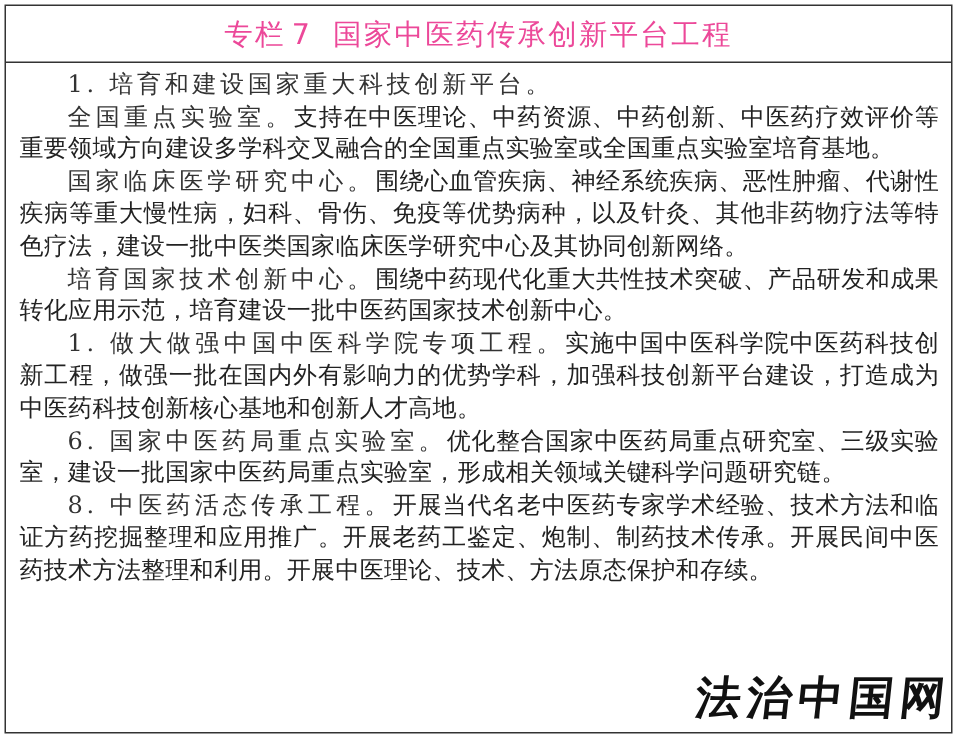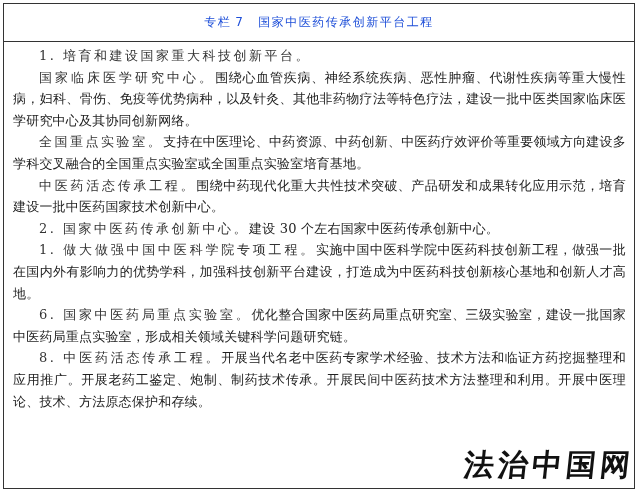--- a/index.html
+++ b/index.html
@@ -2,47 +2,46 @@
 <html><head>
 <meta charset="utf-8">
 <style>
   html, body { margin:0; padding:0; background:#ffffff; }
   body { width:640px; height:494px; position:relative; overflow:hidden;
          font-family: "DejaVu Serif", "Liberation Serif", serif; color:#222; }
   .box { position:absolute; left:3px; top:3px; width:632px; height:486px;
          border:1.5px solid #333; box-sizing:border-box; }
   .title-row { height:37px; border-bottom:1.5px solid #333; display:flex;
                align-items:center; justify-content:center; }
-  .title { font-family:"DejaVu Sans", "Liberation Sans", sans-serif; font-size:12px;
-           letter-spacing:1.5px; color:#1d4ed8; }
+  .title { font-family:"DejaVu Sans", "Liberation Sans", sans-serif; font-size:19px;
+           letter-spacing:1.5px; color:#ec4899; }
   .title .num { margin:0 14px 0 4px; }
   .content { padding:3px 8px 0 9px; }
-  .p { font-size:13px; line-height:21.6px; text-align:justify;
+  .p { font-size:16px; line-height:21.6px; text-align:justify;
        text-align-last:left; letter-spacing:0.2px; margin:0; }
   .p.indent { text-indent:2em; }
   .lead { letter-spacing:2.5px; color:#333; }
   .watermark { position:absolute; right:6px; bottom:8px; font-family:"DejaVu Sans", sans-serif;
                font-weight:bold; font-size:30px; letter-spacing:4px; color:#111;
                transform:skewX(-6deg); }
 </style>
 </head>
 <body>
 
 <div class="box">
   <div class="title-row">
     <div class="title">
       <span>专栏</span><span class="num">7</span><span>国家中医药传承创新平台工程</span>
     </div>
   </div>
   <div class="content">
     <p class="p indent"><span class="lead">1. 培育和建设国家重大科技创新平台。</span><span></span></p>
+    <p class="p indent"><span class="lead">全国重点实验室。</span><span>支持在中医理论、中药资源、中药创新、中医药疗效评价等重要领域方向建设多学科交叉融合的全国重点实验室或全国重点实验室培育基地。</span></p>
     <p class="p indent"><span class="lead">国家临床医学研究中心。</span><span>围绕心血管疾病、神经系统疾病、恶性肿瘤、代谢性疾病等重大慢性病，妇科、骨伤、免疫等优势病种，以及针灸、其他非药物疗法等特色疗法，建设一批中医类国家临床医学研究中心及其协同创新网络。</span></p>
-    <p class="p indent"><span class="lead">全国重点实验室。</span><span>支持在中医理论、中药资源、中药创新、中医药疗效评价等重要领域方向建设多学科交叉融合的全国重点实验室或全国重点实验室培育基地。</span></p>
-    <p class="p indent"><span class="lead">中医药活态传承工程。</span><span>围绕中药现代化重大共性技术突破、产品研发和成果转化应用示范，培育建设一批中医药国家技术创新中心。</span></p>
-    <p class="p indent"><span class="lead">2. 国家中医药传承创新中心。</span><span>建设 30 个左右国家中医药传承创新中心。</span></p>
+    <p class="p indent"><span class="lead">培育国家技术创新中心。</span><span>围绕中药现代化重大共性技术突破、产品研发和成果转化应用示范，培育建设一批中医药国家技术创新中心。</span></p>
     <p class="p indent"><span class="lead">1. 做大做强中国中医科学院专项工程。</span><span>实施中国中医科学院中医药科技创新工程，做强一批在国内外有影响力的优势学科，加强科技创新平台建设，打造成为中医药科技创新核心基地和创新人才高地。</span></p>
     <p class="p indent"><span class="lead">6. 国家中医药局重点实验室。</span><span>优化整合国家中医药局重点研究室、三级实验室，建设一批国家中医药局重点实验室，形成相关领域关键科学问题研究链。</span></p>
     <p class="p indent"><span class="lead">8. 中医药活态传承工程。</span><span>开展当代名老中医药专家学术经验、技术方法和临证方药挖掘整理和应用推广。开展老药工鉴定、炮制、制药技术传承。开展民间中医药技术方法整理和利用。开展中医理论、技术、方法原态保护和存续。</span></p>
 
   </div>
 </div>
 
 <div class="watermark">法治中国网</div>
 
 </body></html>

